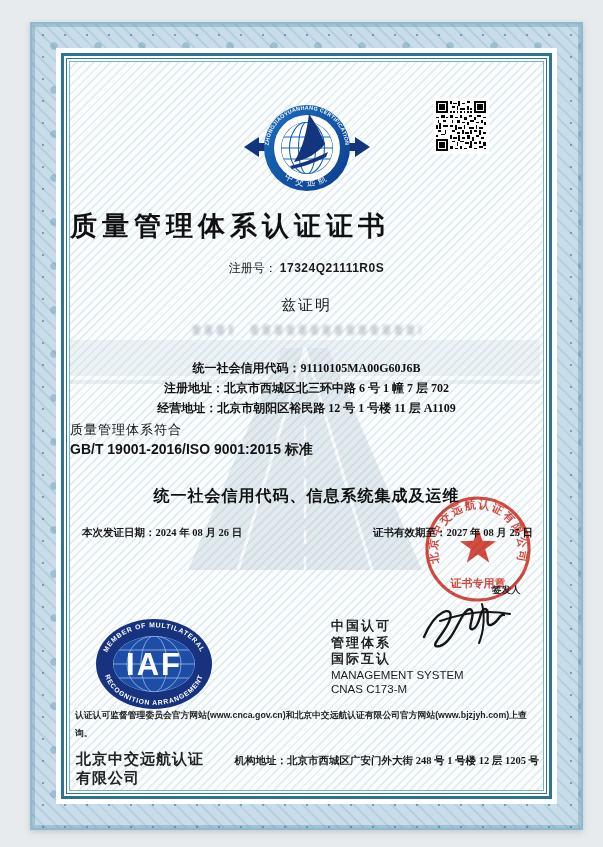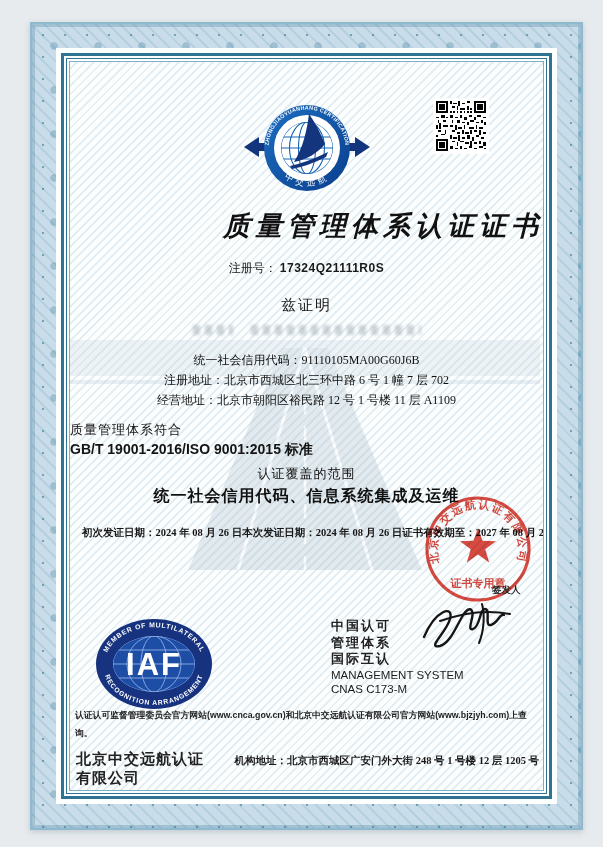--- a/index.html
+++ b/index.html
@@ -28,34 +28,34 @@
     position:relative; width:100%; height:100%;
     background:repeating-linear-gradient(135deg, #fdfefe 0 4px, #e4eef5 4px 6px);
     overflow:hidden;
   }
 
   .bg-photo { position:absolute; left:0; right:0; top:278px; height:230px; opacity:.26; }
 
   .logo-wrap { position:absolute; top:38px; left:50%; transform:translateX(-50%); width:130px; height:100px; }
   .qr-wrap { position:absolute; top:36px; left:363px; width:56px; height:56px; background:#fff; padding:3px; }
 
-  .cert-title { position:absolute; top:146px; left:0; right:0; text-align:right;
-    font-size:27px; font-weight:bold; letter-spacing:5px; color:#111;font-style:italic; }
+  .cert-title { position:absolute; top:146px; left:0; right:0; text-align:left;
+    font-size:27px; font-weight:bold; letter-spacing:5px; color:#111; }
   .reg-line { position:absolute; top:198px; left:0; right:0; text-align:center; font-size:12px; color:#1a1a1a; }
   .reg-line .val { font-family:"Liberation Sans", sans-serif; font-weight:bold; letter-spacing:.5px; }
   .certify { position:absolute; top:234px; left:0; right:0; text-align:center; font-size:15px; color:#1a1a1a; letter-spacing:2px; }
 
   .company-redacted { position:absolute; top:258px; left:0; right:0; height:18px; text-align:center; }
   .company-redacted span { display:inline-block; height:10px; margin:0 9px; vertical-align:middle;
     background:repeating-linear-gradient(90deg, #a8b2ba 0 7px, transparent 7px 12px);
     filter:blur(1.6px); opacity:.55; }
   .company-redacted .seg1 { width:40px; } .company-redacted .seg2 { width:170px; }
 
-  .info-block { position:absolute; top:288px; left:0; right:0; text-align:center;
-    font-size:12px; line-height:20px; color:#111; font-weight:400; }
+  .info-block { position:absolute; top:296px; left:0; right:0; text-align:center;
+    font-size:12px; line-height:20px; color:#111; font-weight:700; }
 
   .conform   { position:absolute; top:359px; left:0; right:0; text-align:left; font-size:13px; color:#111; letter-spacing:1px; }
   .standard  { position:absolute; top:379px; left:0; right:0; text-align:left;
     font-family:"Liberation Sans", sans-serif; font-size:14px; font-weight:bold; color:#141414; }
   .scope-label { position:absolute; top:403px; left:0; right:0; text-align:center; font-size:13px; color:#111; letter-spacing:1px; }
   .scope { position:absolute; top:424px; left:0; right:0; text-align:center;
     font-family:"Liberation Sans", sans-serif; font-size:16px; font-weight:bold; color:#111; letter-spacing:1px; }
 
   .dates-row { position:absolute; top:464px; left:12px; right:10px; display:flex;
     justify-content:space-between; font-size:10.5px; font-weight:600; color:#151515; }
@@ -177,27 +177,23 @@
           <div>
             <span>注册地址：</span><span>北京市西城区北三环中路 6 号 1 幢 7 层 702</span>
           </div>
           <div>
             <span>经营地址：</span><span>北京市朝阳区裕民路 12 号 1 号楼 11 层 A1109</span>
           </div>
         </div>
 
         <div class="conform">质量管理体系符合</div>
         <div class="standard">GB/T 19001-2016/ISO 9001:2015 标准</div>
-        <div class="scope-label">认证覆盖的范围</div>
         <div class="scope">统一社会信用代码、信息系统集成及运维</div>
 
         <div class="dates-row">
-          <span class="grp">
-            <span>初次发证日期：</span><span>2024 年 08 月 26 日</span>
-          </span>
           <span class="grp">
             <span>本次发证日期：</span><span>2024 年 08 月 26 日</span>
           </span>
           <span class="grp">
             <span>证书有效期至：</span><span>2027 年 08 月 25 日</span>
           </span>
         </div>
 
         <div class="seal">
           <svg viewBox="0 0 110 110" width="110" height="110">

